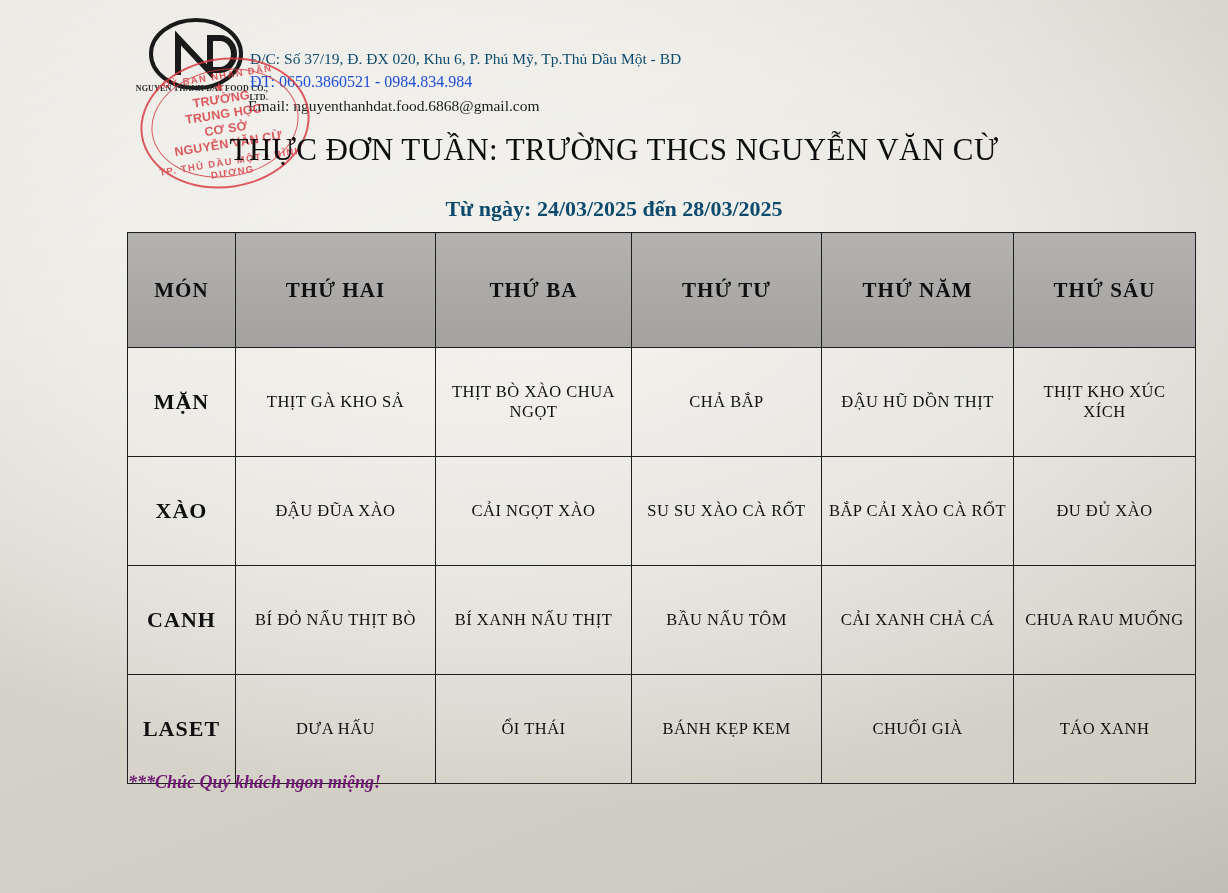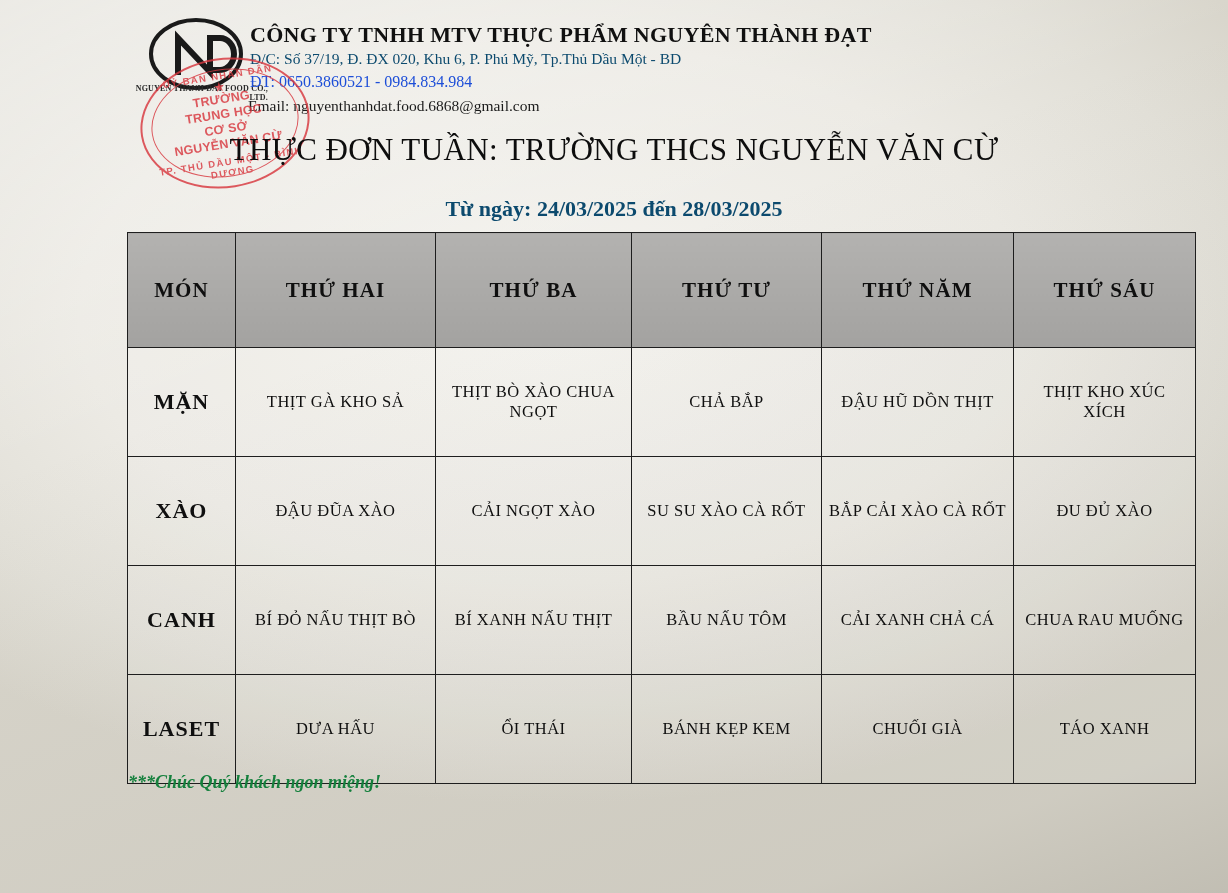--- a/index.html
+++ b/index.html
@@ -215,42 +215,41 @@
   col.c4 { width: 192px; }
   col.c5 { width: 182px; }
 
   .footnote {
     position: absolute;
     left: 128px;
     top: 772px;
     font-size: 18px;
     font-weight: bold;
     font-style: italic;
-    color: #15803d;
+    color: #701a75;
   }
 </style>
 </head>
 <body>
 
 <div class="paper"></div>
 
 <div class="sheet">
 
   <div class="header">
 
     <div class="logo">
       <svg viewBox="0 0 96 72" width="96" height="72" aria-hidden="true">
         <ellipse cx="48" cy="36" rx="45" ry="34" fill="none" stroke="#1a1a1a" stroke-width="4"></ellipse>
         <path d="M30 54 L30 20 L62 54 L62 20" fill="none" stroke="#1a1a1a" stroke-width="6" stroke-linecap="square"></path>
         <path d="M62 20 L72 20 A14 16 0 0 1 72 52 L62 52" fill="none" stroke="#1a1a1a" stroke-width="6"></path>
       </svg>
     </div>
     <div class="logo-text">NGUYEN THANH DAT FOOD CO., LTD.</div>
 
-    <div class="company-name">CÔNG TY TNHH MTV THỰC PHẨM NGUYÊN THÀNH ĐẠT</div>
     <div class="company-addr">Đ/C: Số 37/19, Đ. ĐX 020, Khu 6, P. Phú Mỹ, Tp.Thủ Dầu Một - BD</div>
     <div class="company-phone">ĐT: 0650.3860521  -  0984.834.984</div>
     <div class="company-email">Email: nguyenthanhdat.food.6868@gmail.com</div>
   </div>
 
   <div class="stamp">
     <div class="stamp-ring"></div>
     <div class="stamp-ring inner"></div>
     <div class="stamp-arc-top">UỶ BAN NHÂN DÂN</div>
     <div class="stamp-star">★</div>

